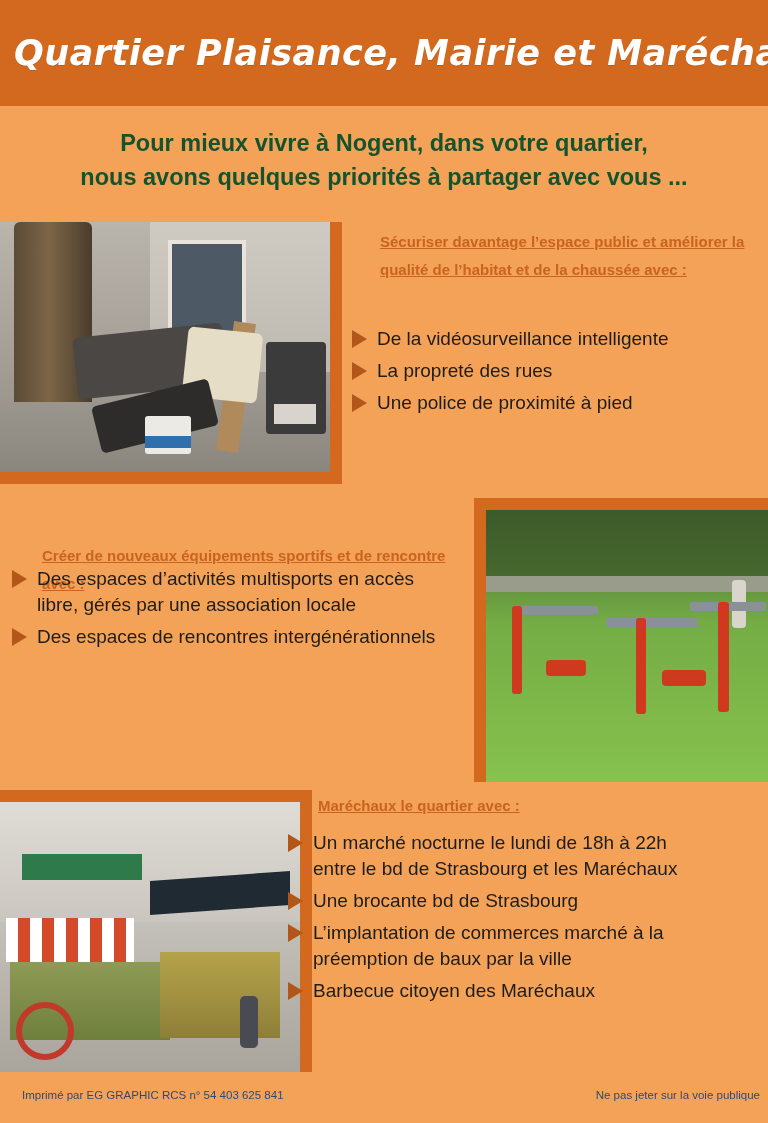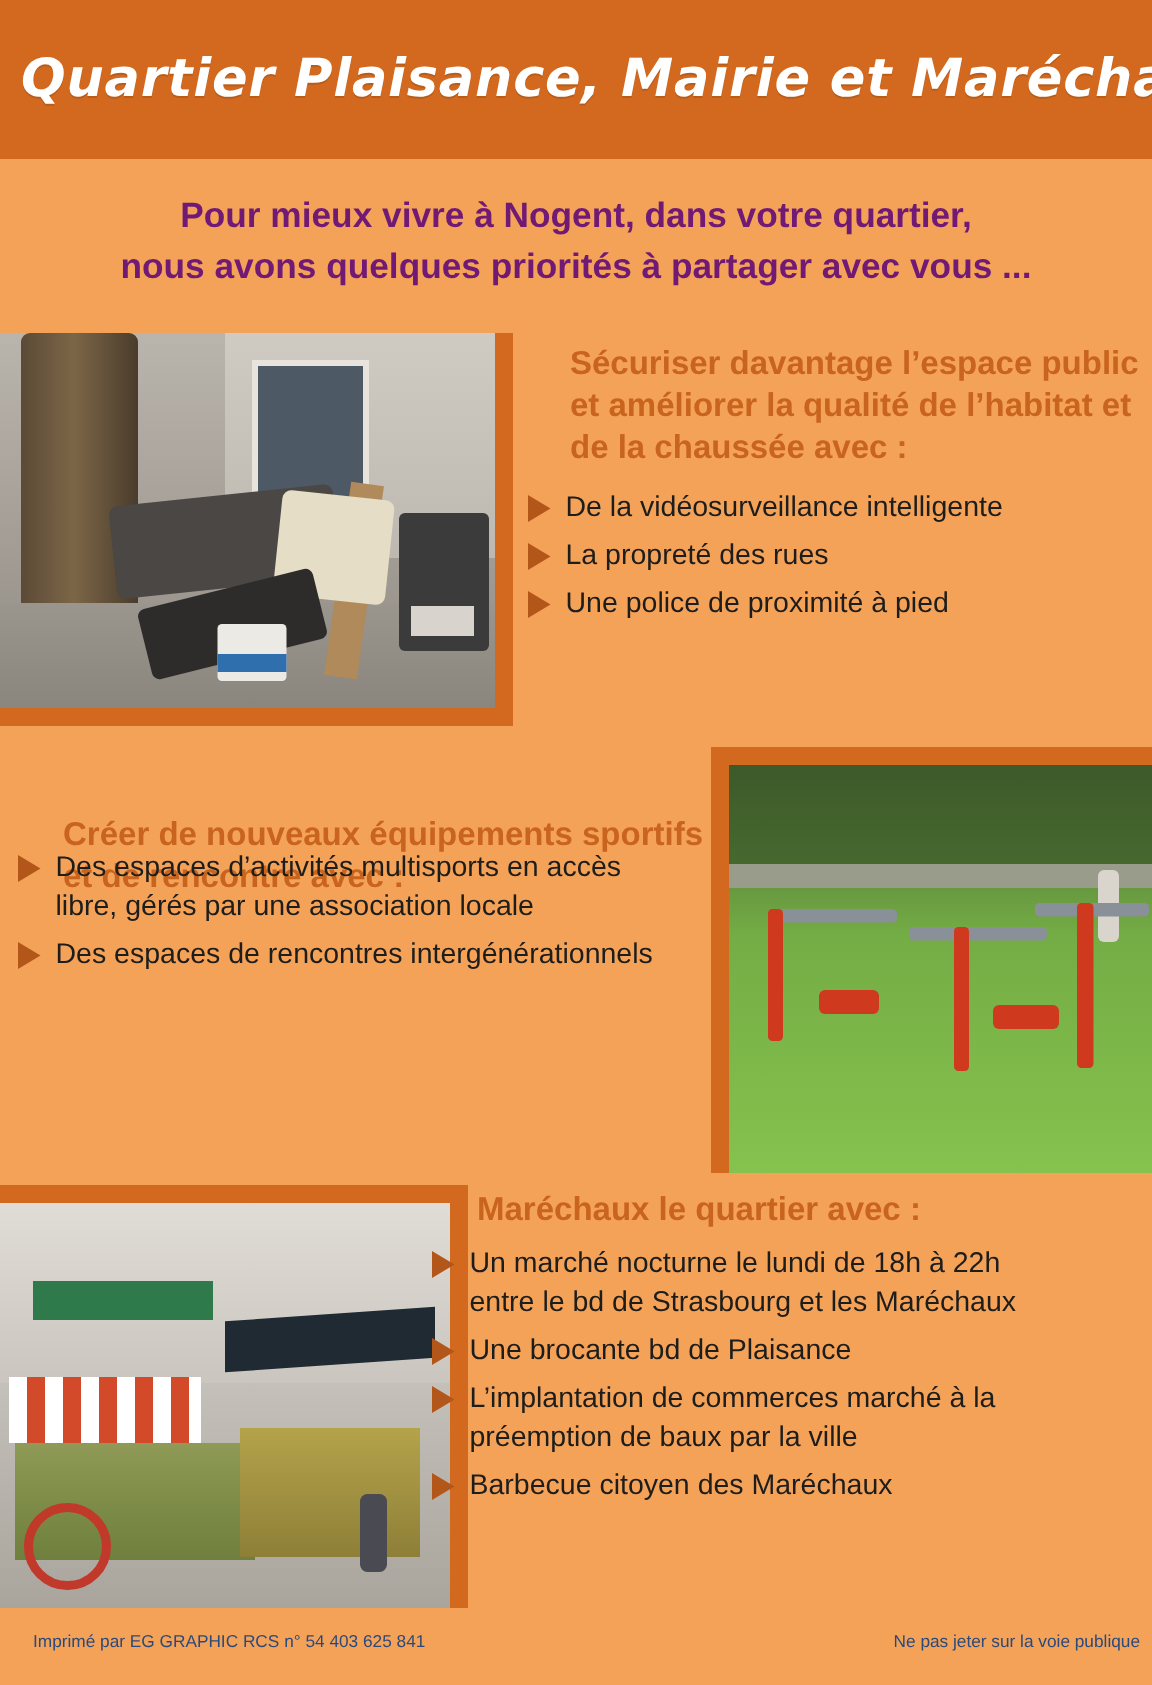--- a/index.html
+++ b/index.html
@@ -37,21 +37,21 @@
     text-shadow: 0 1px 0 rgba(0,0,0,.12);
   }
 
   
   .intro {
     position: absolute;
     top: 126px;
     left: 0;
     width: 768px;
     text-align: center;
-    color: #701a75;
+    color: #14532d;
     font-weight: bold;
     font-size: 23.5px;
     line-height: 34px;
   }
 
   
   .photo {
     position: absolute;
     background: #7a7a72;
     overflow: hidden;
@@ -181,22 +181,23 @@
   #photo-market .shopper {
     position:absolute; right:42px; bottom:24px; width:18px; height:52px;
     background:#4a4a52; border-radius:5px;
   }
 
   
   .sec-head {
     position: absolute;
     color: #c8641e;
     font-weight: bold;
-    font-size: 22px;
+    font-size: 15px;
     line-height: 28px;
+    text-decoration: underline;
   }
   #head-secure { left: 380px; top: 228px; width: 380px; }
   #head-sport  { left: 42px;  top: 494px; width: 430px; margin-top: 48px; }
   #head-wake   { left: 318px; top: 792px; width: 430px; }
 
   
   .list { position: absolute; }
   .item {
     display: flex;
     align-items: flex-start;
@@ -313,21 +314,21 @@
 
 <div class="sec-head" id="head-wake">Maréchaux le quartier avec :</div>
 <div class="list" id="list-wake">
   <div class="item">
     <span class="arrow"></span>
     <span class="item-text">Un marché nocturne le lundi de 18h à 22h
 entre le bd de Strasbourg et les Maréchaux</span>
   </div>
   <div class="item">
     <span class="arrow"></span>
-    <span class="item-text">Une brocante bd de Plaisance</span>
+    <span class="item-text">Une brocante bd de Strasbourg</span>
   </div>
   <div class="item">
     <span class="arrow"></span>
     <span class="item-text">L’implantation de commerces marché à la
 préemption de baux par la ville</span>
   </div>
   <div class="item">
     <span class="arrow"></span>
     <span class="item-text">Barbecue citoyen des Maréchaux</span>
   </div>

